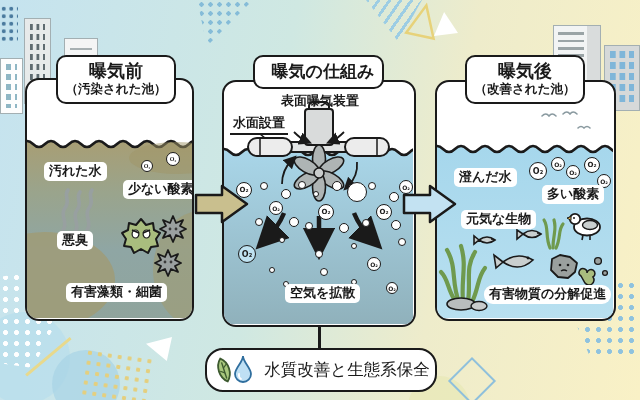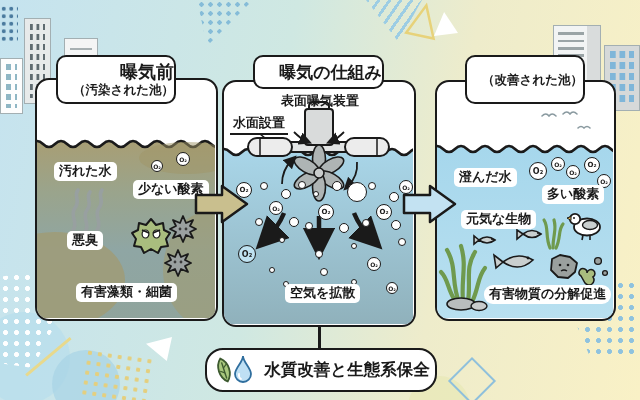--- a/index.html
+++ b/index.html
@@ -14,33 +14,33 @@
   .dots{position:absolute;}
   .tri{position:absolute;}
   .pill{position:absolute;background:#fff;border-radius:5px;padding:1px 5px;
     font-size:13px;font-weight:bold;white-space:nowrap;line-height:1.3;z-index:6;}
   .plain-label{position:absolute;font-size:13px;font-weight:bold;white-space:nowrap;z-index:6;}
   
   .panel{position:absolute;background:#fff;border:2.5px solid #1a1a1a;border-radius:14px;
     box-sizing:border-box;overflow:hidden;z-index:2;}
   .panel-svg{position:absolute;left:0;top:0;}
   .titlebox{position:absolute;background:#fff;border:2.5px solid #1a1a1a;border-radius:10px;
-    box-sizing:border-box;display:flex;flex-direction:column;align-items:flex-end;justify-content:center;
-    z-index:5;text-align:center;}
+    box-sizing:border-box;display:flex;flex-direction:column;align-items:center;justify-content:center;
+    z-index:5;text-align:center;font-family:Liberation Serif, serif;}
   .titlebox .t1{font-size:18px;font-weight:bold;line-height:1.1;}
   .titlebox .t2{font-size:12.5px;font-weight:bold;line-height:1.2;}
   .bubble{position:absolute;background:#fff;border:1.6px solid #1a1a1a;border-radius:50%;
     display:flex;align-items:center;justify-content:center;font-weight:bold;z-index:4;
     box-sizing:border-box;color:#1a1a1a;}
   .bubble-blue{background:#bfe2f1;}
   .flow-arrow{position:absolute;z-index:7;}
   #footer-box{position:absolute;left:205px;top:348px;width:232px;height:44px;background:#fff;
     border:2.5px solid #1a1a1a;border-radius:18px;box-sizing:border-box;display:flex;
     align-items:center;justify-content:center;gap:8px;z-index:5;}
-  #footer-box .ft{font-size:16.5px;font-weight:bold;white-space:nowrap;}
+  #footer-box .ft{font-size:16.5px;font-weight:normal;white-space:nowrap;}
   #connector{position:absolute;left:318px;top:324px;width:3px;height:26px;background:#1a1a1a;z-index:1;}
 </style>
 </head>
 <body>
 
 <div id="stage">
 
   <div class="dots" style="left:0;top:5px;width:18px;height:36px;
        background-image:radial-gradient(circle,#4a7a9e 1.8px,transparent 2.2px);background-size:7.5px 7.5px;"></div>
 
@@ -90,21 +90,21 @@
        background-image:radial-gradient(circle,#8fc2de 2.2px,transparent 2.6px);background-size:11px 11px;
        clip-path:polygon(34% 0,100% 0,100% 100%,60% 100%);"></div>
 
   <div class="abs" style="left:26px;top:374px;width:58px;height:2.5px;background:#e8d98c;transform:rotate(-40deg);transform-origin:left center;"></div>
   <div class="tri" style="left:146px;top:337px;width:26px;height:24px;background:#fff;
        clip-path:polygon(100% 0,80% 100%,0 28%);"></div>
   <div class="abs" style="left:455px;top:364px;width:30px;height:30px;border:2px solid #8fc0dc;transform:rotate(45deg);"></div>
 
   <div id="connector"></div>
 
-  <div class="panel" style="left:35px;top:78px;width:183px;height:243px;">
+  <div class="panel" style="left:25px;top:78px;width:169px;height:243px;font-family:Liberation Serif, serif;">
     <svg class="panel-svg" width="178" height="238" viewBox="0 0 178 238">
       <defs>
         <linearGradient id="gw1" x1="0" y1="0" x2="0" y2="1">
           <stop offset="0" stop-color="#a89e74"></stop>
             <stop offset="0.28" stop-color="#9aa48c"></stop>
           <stop offset="0.6" stop-color="#8fa6a4"></stop>
             <stop offset="1" stop-color="#90a49c"></stop>
         </linearGradient>
         <marker id="ah1" markerWidth="7" markerHeight="7" refX="3.2" refY="3.2" orient="auto">
           <path d="M0,0 L6.4,3.2 L0,6.4 Z" fill="#1a1a1a"></path>
@@ -310,20 +310,21 @@
         <div class="bubble" style="left: 129px; top: 83px; height: 14px; width: 14px; font-size: 6px;">O₂</div>
         <div class="bubble" style="left: 147px; top: 75px; height: 16px; width: 16px; font-size: 7px;">O₂</div>
         <div class="bubble" style="left: 160px; top: 92px; height: 14px; width: 14px; font-size: 6px;">O₂</div>
       </div>
     <span class="pill" style="left:17px;top:78px;margin-top:8px;">澄んだ水</span>
     <span class="pill" style="left:24px;top:128px;">元気な生物</span>
     <span class="pill" style="left:105px;top:103px;">多い酸素</span>
     <span class="pill" style="left:47px;top:203px;border-radius:9px;">有害物質の分解促進</span>
   </div>
   <div class="titlebox" style="left:465px;top:55px;width:120px;height:49px;">
+    <div class="t1">曝気後</div>
     <div class="t2">（改善された池）</div>
   </div>
 
   <svg class="flow-arrow" style="left:194px;top:183px;" width="56" height="42" viewBox="0 0 56 42">
     <polygon points="2,12 28,12 28,3 53,21 28,39 28,30 2,30" stroke="#1a1a1a" stroke-width="2.5" stroke-linejoin="round" fill="#c9bf8e"></polygon>
   </svg>
   <svg class="flow-arrow" style="left:402px;top:183px;" width="56" height="42" viewBox="0 0 56 42">
     <polygon points="2,12 28,12 28,3 53,21 28,39 28,30 2,30" stroke="#1a1a1a" stroke-width="2.5" stroke-linejoin="round" fill="#c3e2f2"></polygon>
   </svg>
 

